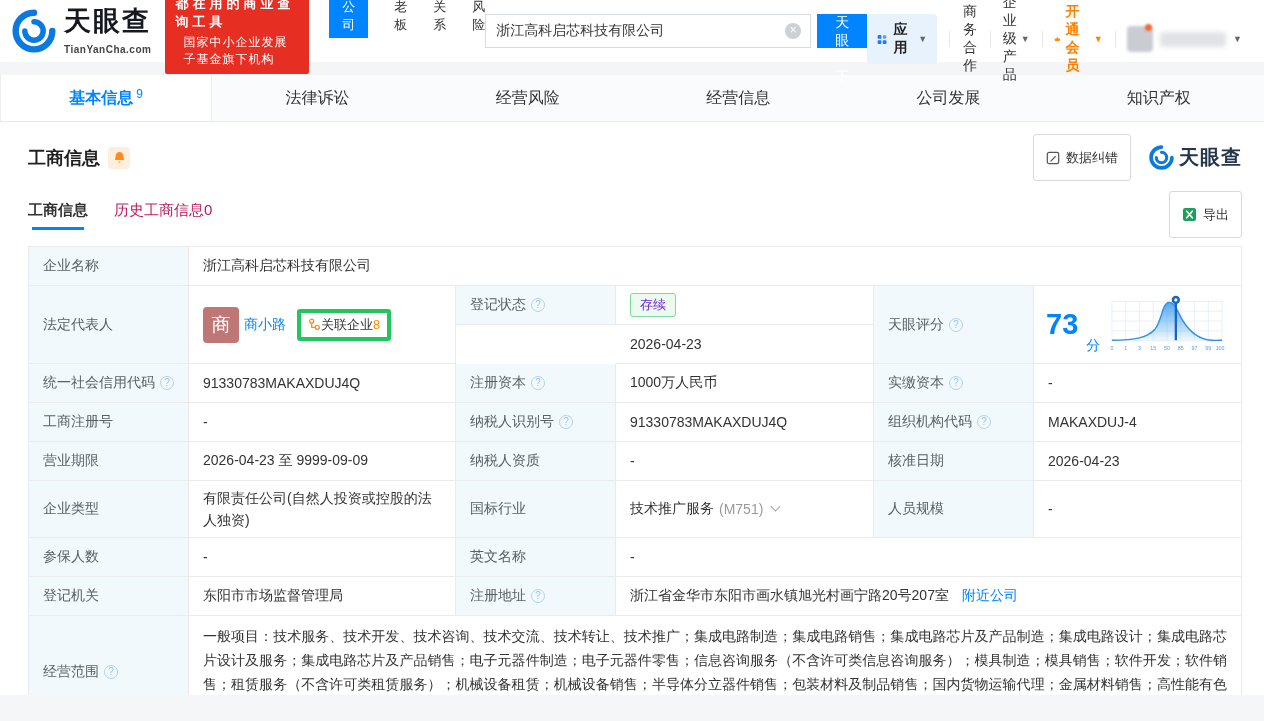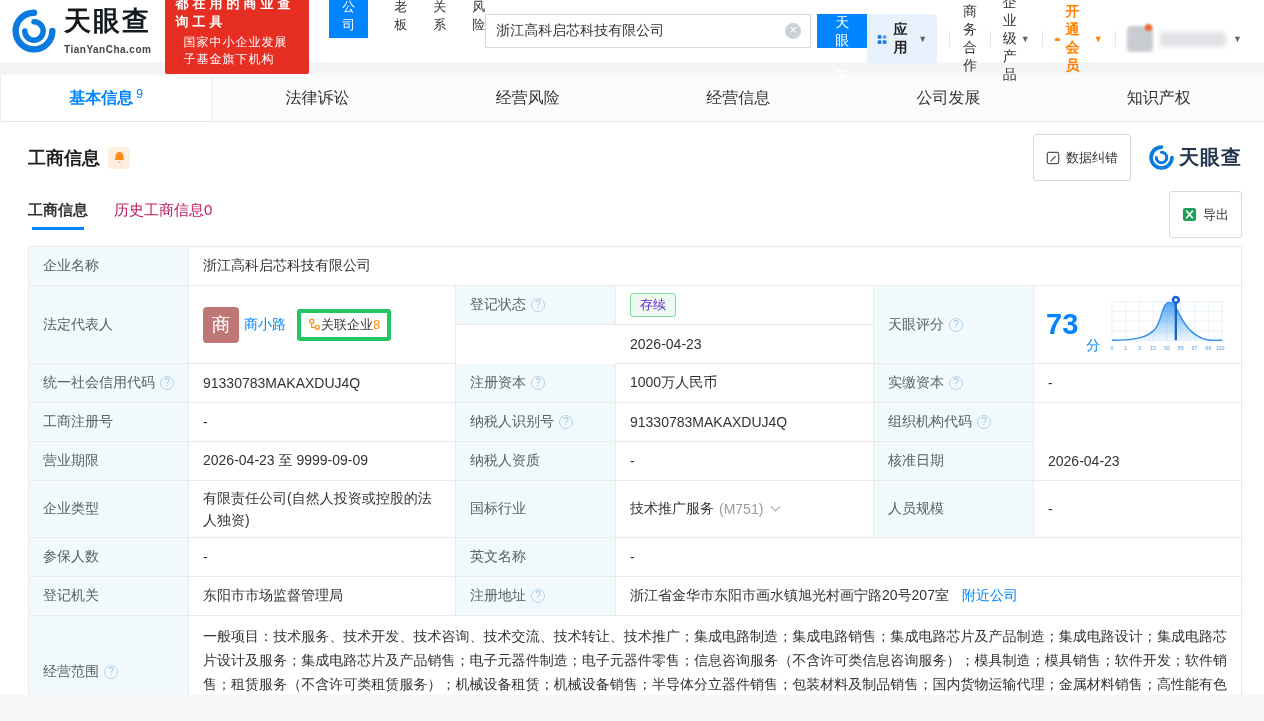--- a/index.html
+++ b/index.html
@@ -344,20 +344,21 @@
         <div class="cell">-</div>
         <div class="cell lab">
           <span>纳税人识别号</span>
           <span class="qicon blue"></span>
         </div>
         <div class="cell">91330783MAKAXDUJ4Q</div>
         <div class="cell lab">
           <span>组织机构代码</span>
           <span class="qicon blue"></span>
         </div>
+        <div class="cell noR">MAKAXDUJ-4</div>
       </div>
 
       <div class="trow">
         <div class="cell lab">营业期限</div>
         <div class="cell">2026-04-23 至 9999-09-09</div>
         <div class="cell lab">纳税人资质</div>
         <div class="cell">-</div>
         <div class="cell lab">核准日期</div>
         <div class="cell noR">2026-04-23</div>
       </div>

